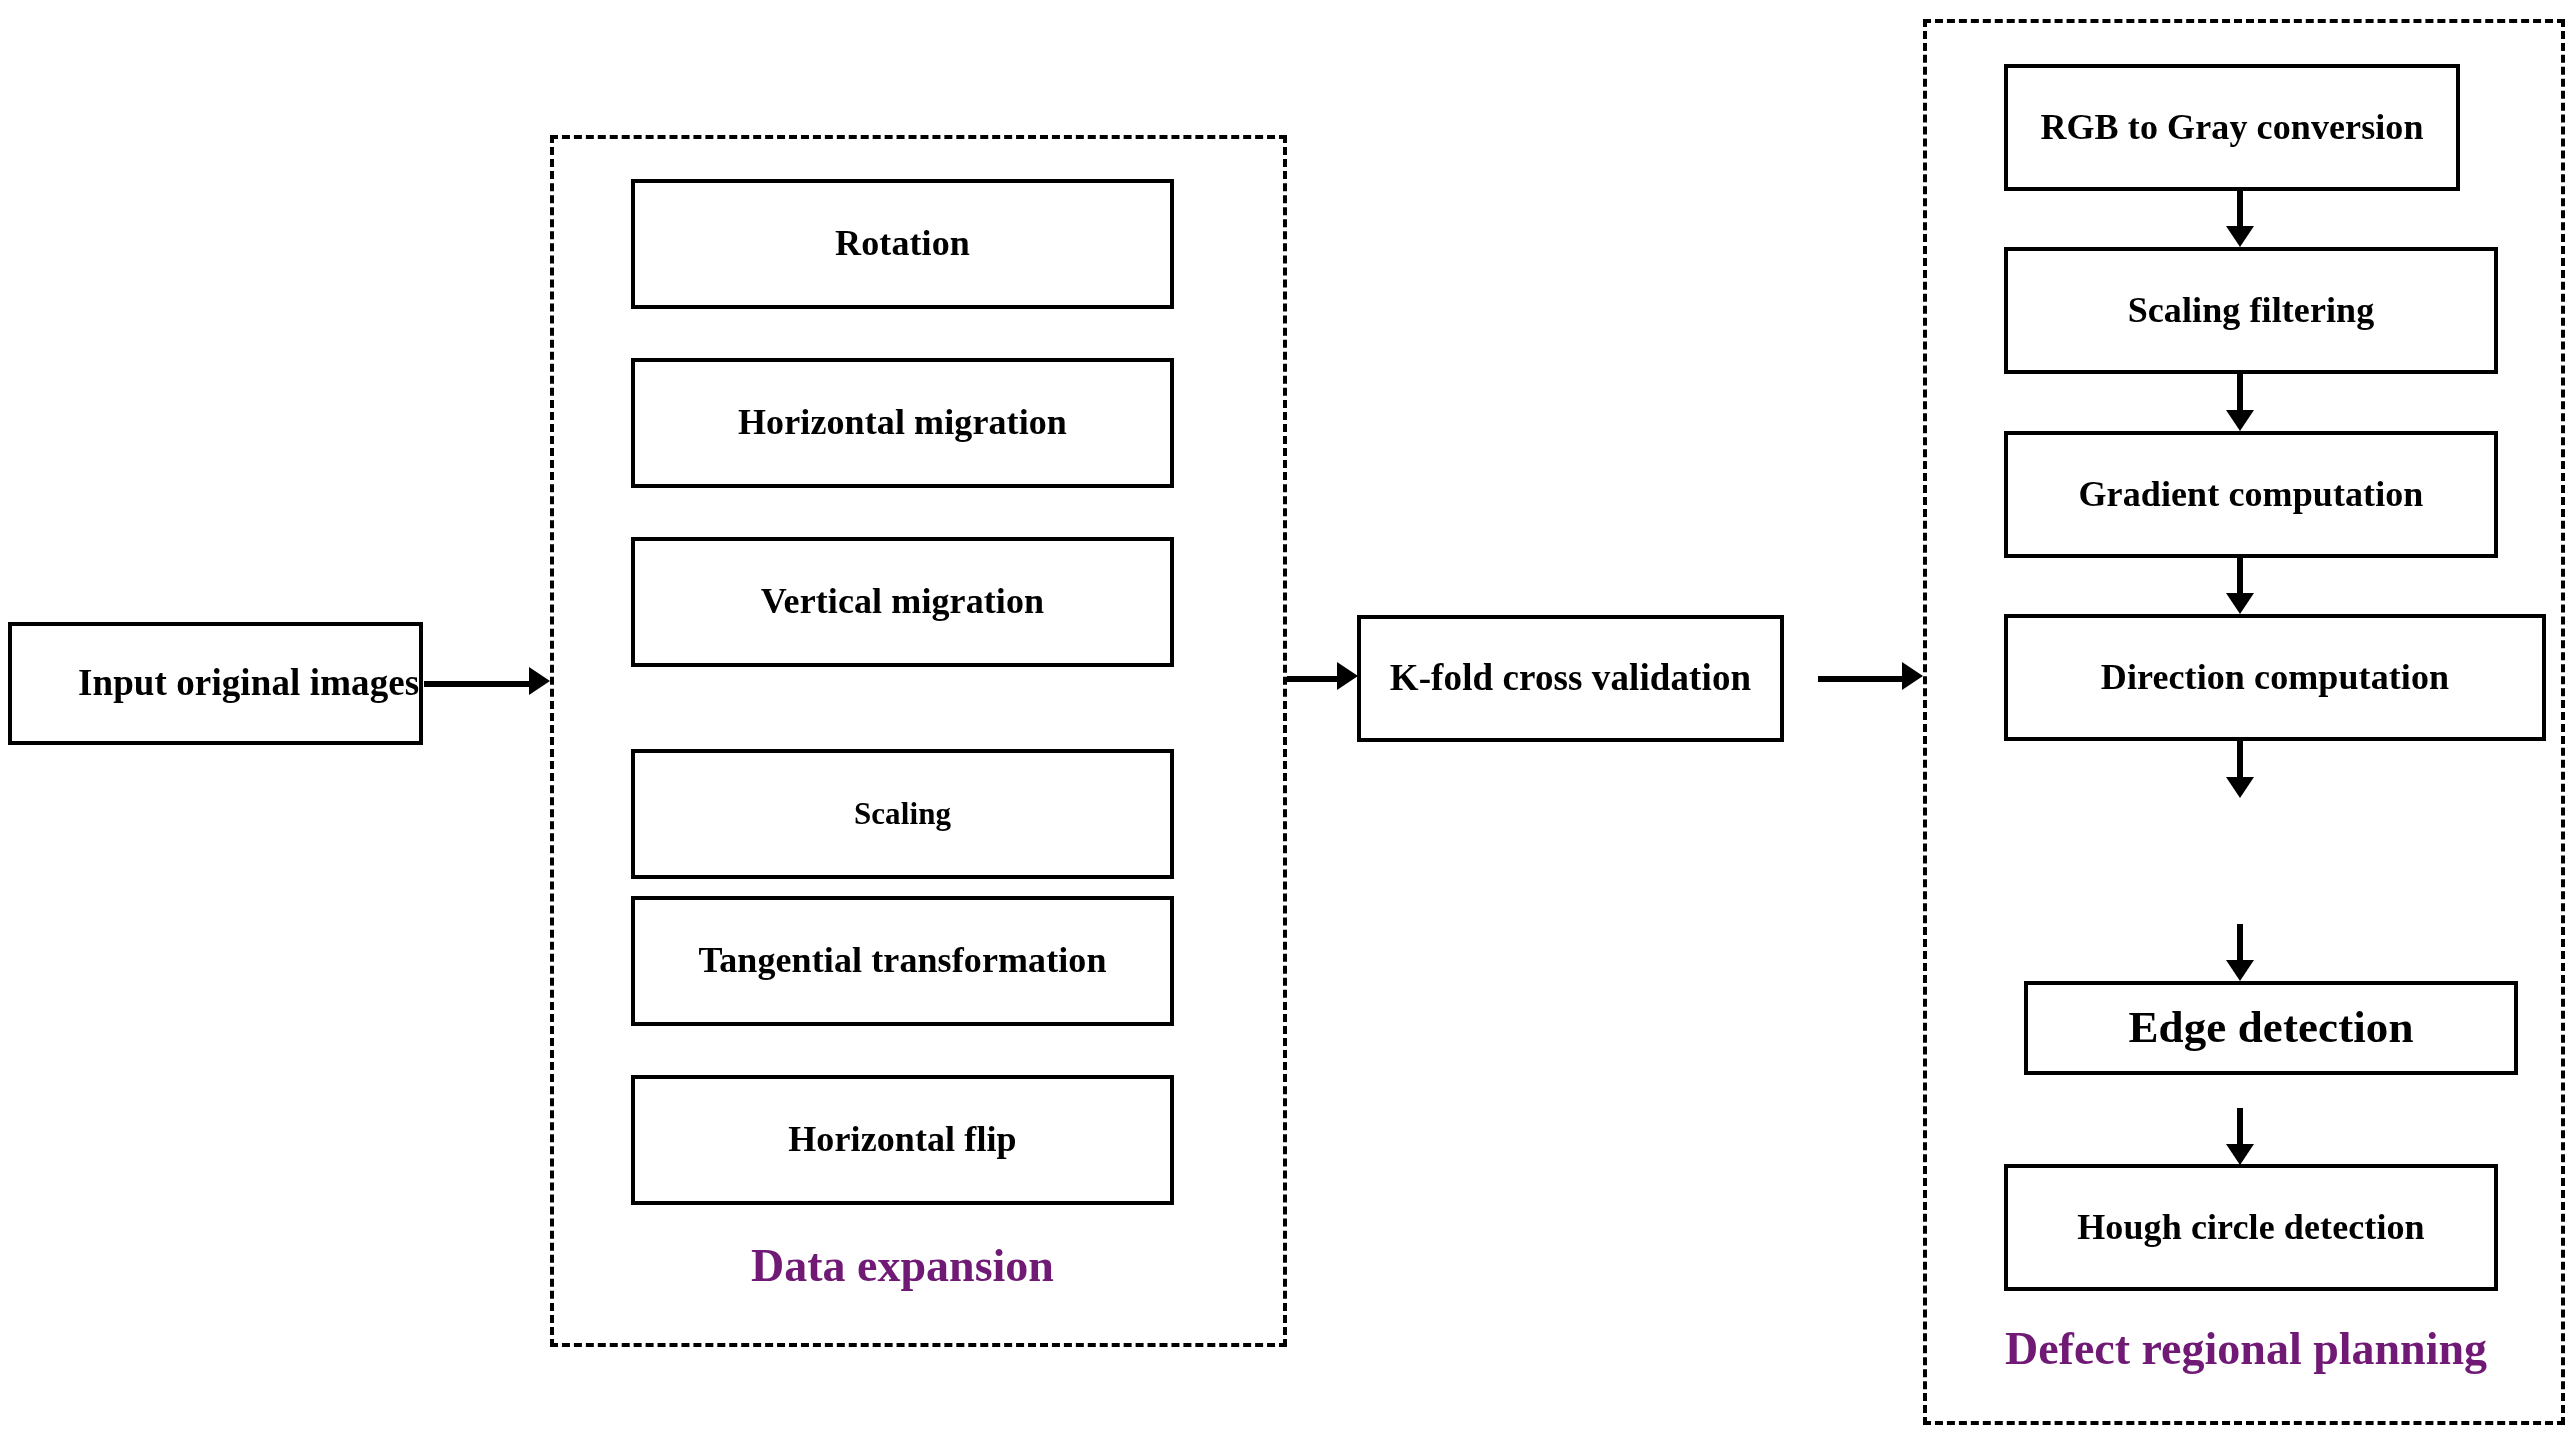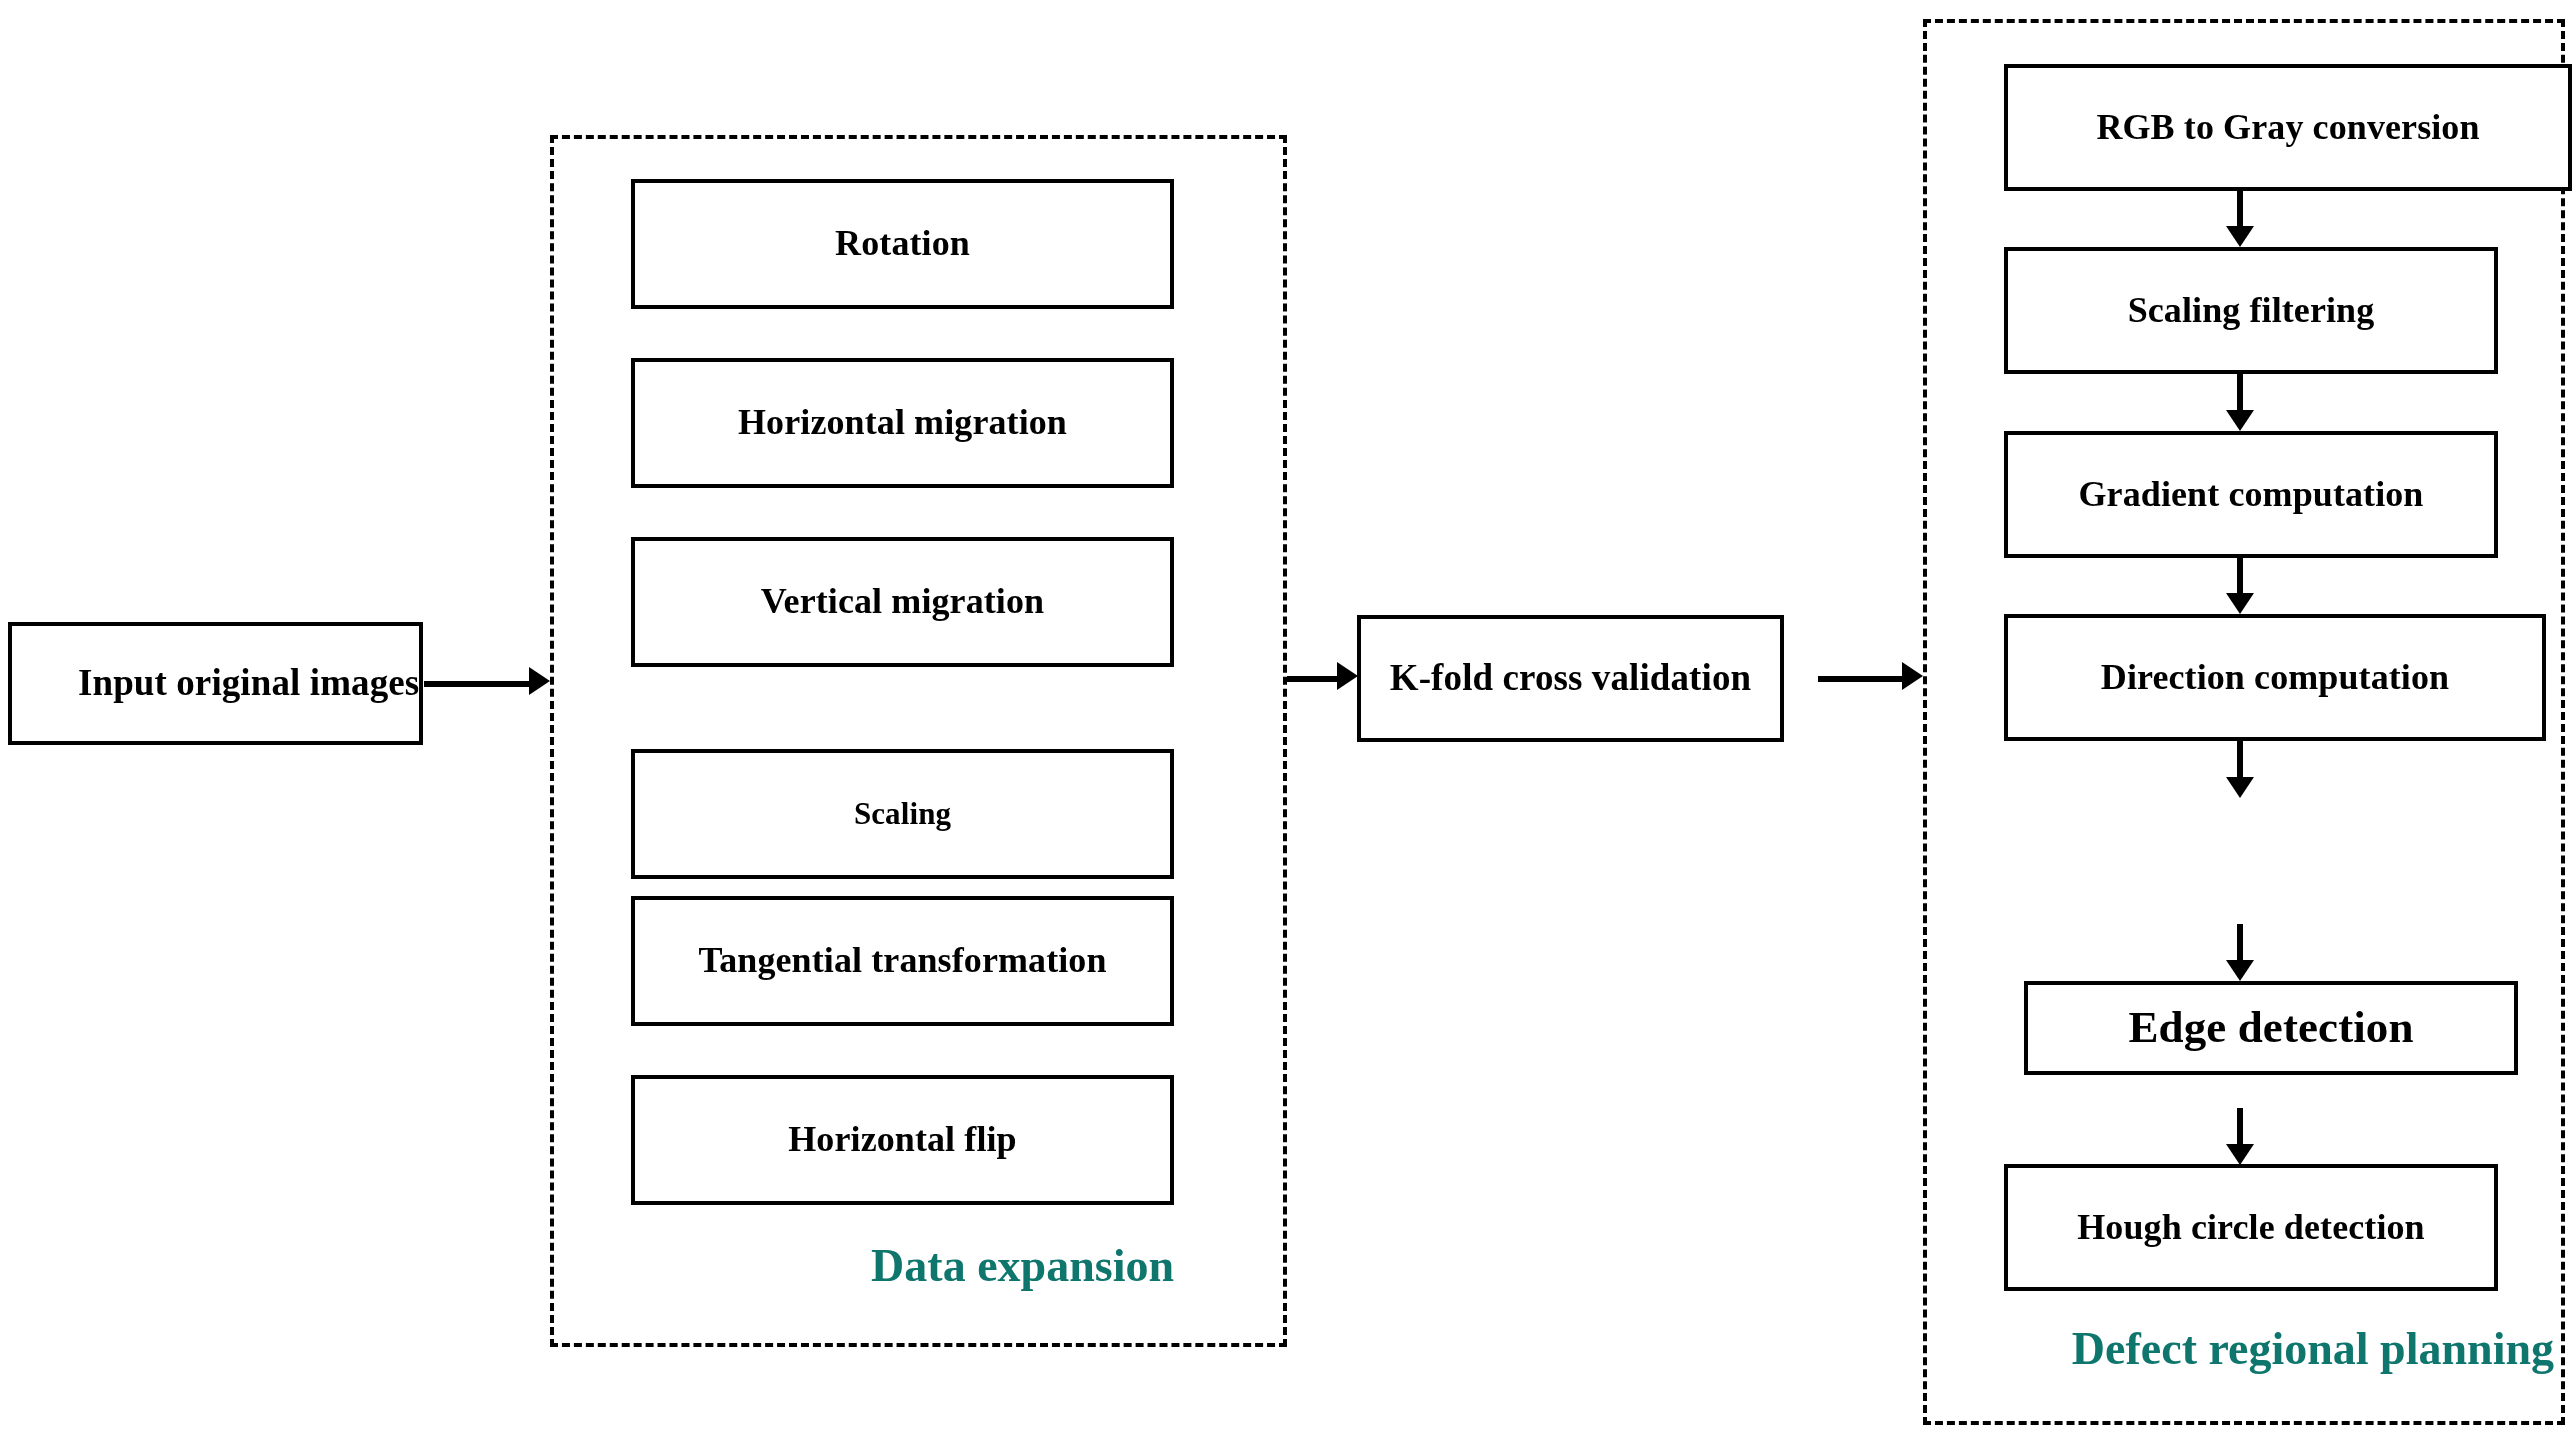--- a/index.html
+++ b/index.html
@@ -37,24 +37,24 @@
 
   
   .group {
     position: absolute;
     box-sizing: border-box;
     background: transparent;
     border: 4.8px dashed #000000;
   }
   .group-label {
     position: absolute;
-    color: #0f766e;
+    color: #701a75;
     font-weight: bold;
     white-space: nowrap;
-    text-align: right;
+    text-align: center;
   }
 
   
   .hline {
     position: absolute;
     background: #000000;
     height: 5.5px;
   }
   .vline {
     position: absolute;
@@ -125,21 +125,21 @@
 
   <div class="node" style="left:1357px; top:615px; width:427px; height:127px; font-size:37px;">
     <span>K-fold cross validation</span>
   </div>
 
   <div class="hline" style="left:1818px; top:676px; width:84px;"></div>
   <div class="arrow-right" style="left:1902px; top:662px;"></div>
 
   <div class="group" style="left:1923px; top:18.7px; width:642px; height:1406px;"></div>
 
-  <div class="node" style="left:2004px; top:64px; width:568px; height:127px; font-size:36px;">
+  <div class="node" style="left:2004px; top:64px; width:456px; height:127px; font-size:36px;">
     <span>RGB to Gray conversion</span>
   </div>
   <div class="vline" style="left:2237px; top:190px; height:40px;"></div>
   <div class="arrow-down" style="left:2226px; top:226px;"></div>
 
   <div class="node" style="left:2004px; top:247px; width:494px; height:127px; font-size:36px;">
     <span>Scaling filtering</span>
   </div>
   <div class="vline" style="left:2237px; top:374px; height:40px;"></div>
   <div class="arrow-down" style="left:2226px; top:410px;"></div>

